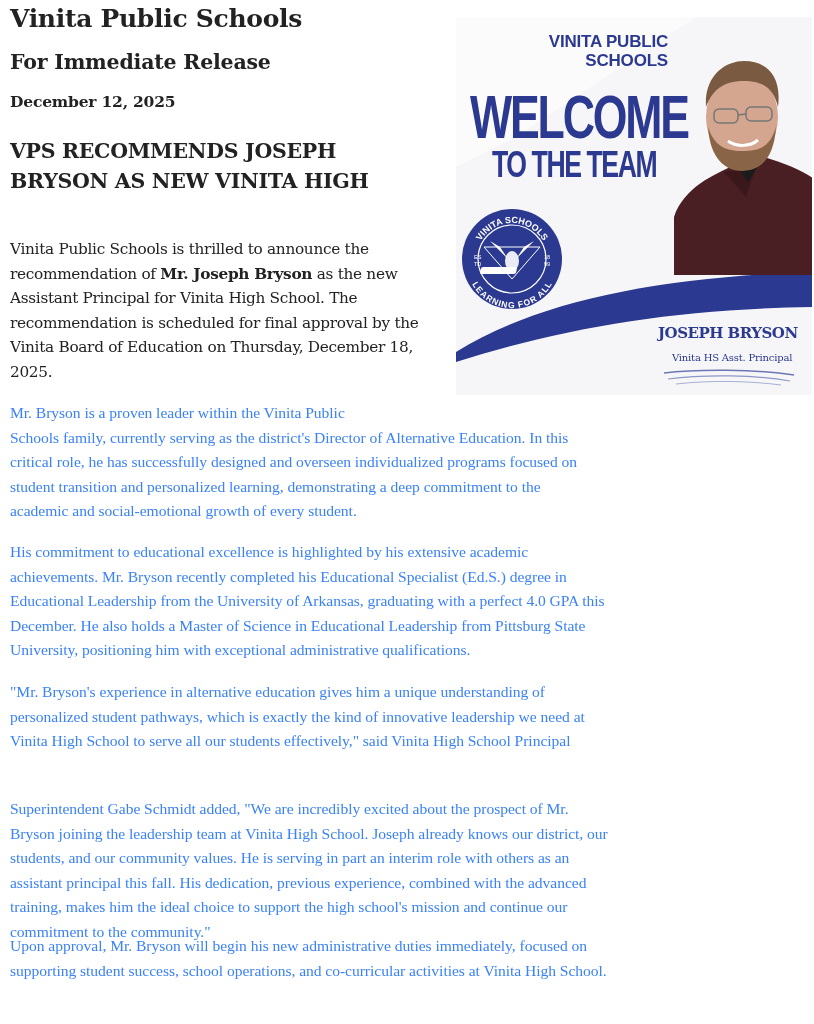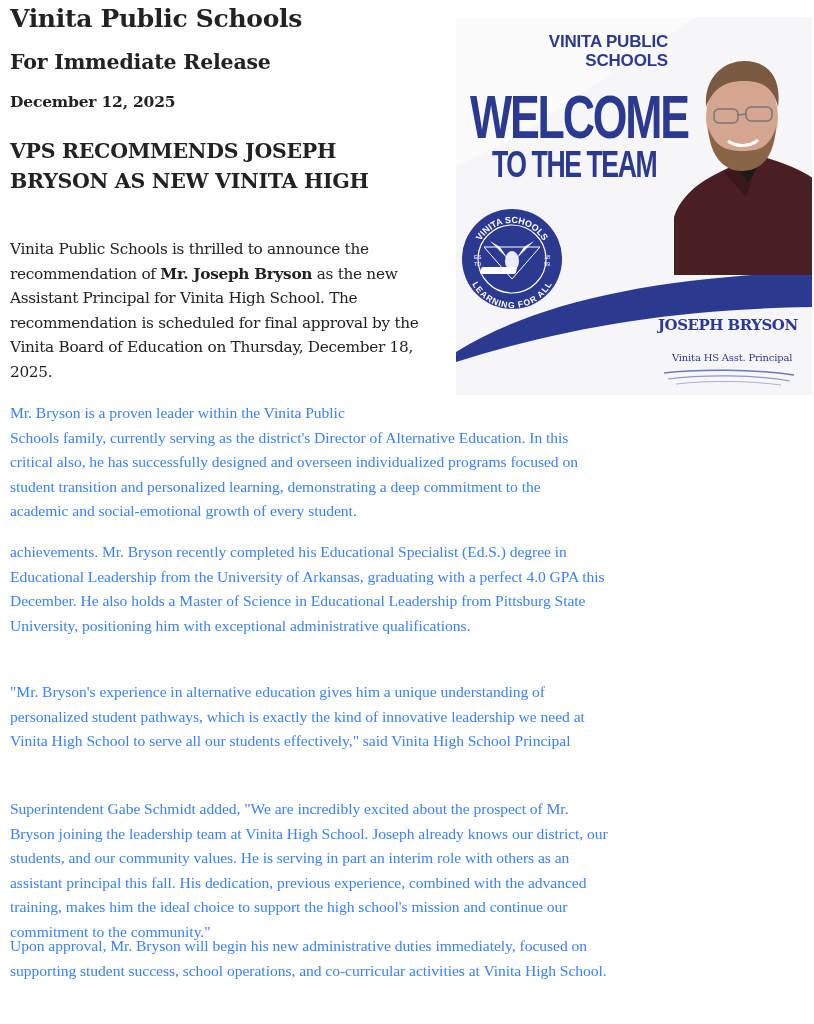--- a/index.html
+++ b/index.html
@@ -17,21 +17,21 @@
     .p5 { top:797px; }
     .p6 { top:934px; }
     .line { display:block; white-space:nowrap; }
 
     
     .graphic { position:absolute; left:456px; top:17px; width:356px; height:378px; background:#f6f6f8; overflow:hidden; }
     .g-school { position:absolute; right:144px; top:15px; text-align:right; font-family:"Liberation Sans", sans-serif; font-weight:bold; color:#2b3990; font-size:17px; line-height:19px; letter-spacing:-0.2px; }
     .g-welcome { position:absolute; left:14px; top:70px; font-family:"Liberation Sans", sans-serif; font-weight:bold; color:#2b3990; font-size:62px; line-height:60px; letter-spacing:-3px; transform:scaleX(0.72); transform-origin:left top; }
     .g-team { position:absolute; left:36px; top:130px; font-family:"Liberation Sans", sans-serif; font-weight:bold; color:#2b3990; font-size:37px; line-height:36px; letter-spacing:-2px; transform:scaleX(0.72); transform-origin:left top; }
     .g-photo { position:absolute; left:218px; top:30px; width:140px; height:228px; }
-    .g-name { position:absolute; left:202px; top:299px; font-family:"DejaVu Serif", serif; font-weight:bold; color:#2b3990; font-size:15px; letter-spacing:-0.5px; }
+    .g-name { position:absolute; left:202px; top:307px; font-family:"DejaVu Serif", serif; font-weight:bold; color:#2b3990; font-size:15px; letter-spacing:-0.5px; }
     .g-title { position:absolute; left:216px; top:335px; font-family:"DejaVu Serif", serif; color:#2b3990; font-size:10px; letter-spacing:-0.2px; }
     .g-svg { position:absolute; left:0; top:0; }
     .logo { position:absolute; left:4px; top:190px; width:104px; height:104px; }
   </style>
 </head>
 <body>
 
 <div class="org">Vinita Public Schools</div>
 <div class="release">For Immediate Release</div>
 <div class="date">December 12, 2025</div>
@@ -46,26 +46,27 @@
   <span class="line"><span>recommendation of </span><b>Mr. Joseph Bryson</b><span> as the new</span></span>
   <span class="line">Assistant Principal for Vinita High School. The</span>
   <span class="line">recommendation is scheduled for final approval by the</span>
   <span class="line">Vinita Board of Education on Thursday, December 18,</span>
   <span class="line">2025.</span>
 </div>
 
 <div class="body-p p2">
   <span class="line">Mr. Bryson is a proven leader within the Vinita Public</span>
   <span class="line">Schools family, currently serving as the district's Director of Alternative Education. In this</span>
-  <span class="line">critical also, he has successfully designed and overseen individualized programs focused on</span>
+  <span class="line">critical role, he has successfully designed and overseen individualized programs focused on</span>
   <span class="line">student transition and personalized learning, demonstrating a deep commitment to the</span>
   <span class="line">academic and social-emotional growth of every student.</span>
 </div>
 
 <div class="body-p p3">
+  <span class="line">His commitment to educational excellence is highlighted by his extensive academic</span>
   <span class="line">achievements. Mr. Bryson recently completed his Educational Specialist (Ed.S.) degree in</span>
   <span class="line">Educational Leadership from the University of Arkansas, graduating with a perfect 4.0 GPA this</span>
   <span class="line">December. He also holds a Master of Science in Educational Leadership from Pittsburg State</span>
   <span class="line">University, positioning him with exceptional administrative qualifications.</span>
 </div>
 
 <div class="body-p p4">
   <span class="line">"Mr. Bryson's experience in alternative education gives him a unique understanding of</span>
   <span class="line">personalized student pathways, which is exactly the kind of innovative leadership we need at</span>
   <span class="line">Vinita High School to serve all our students effectively," said Vinita High School Principal</span>

